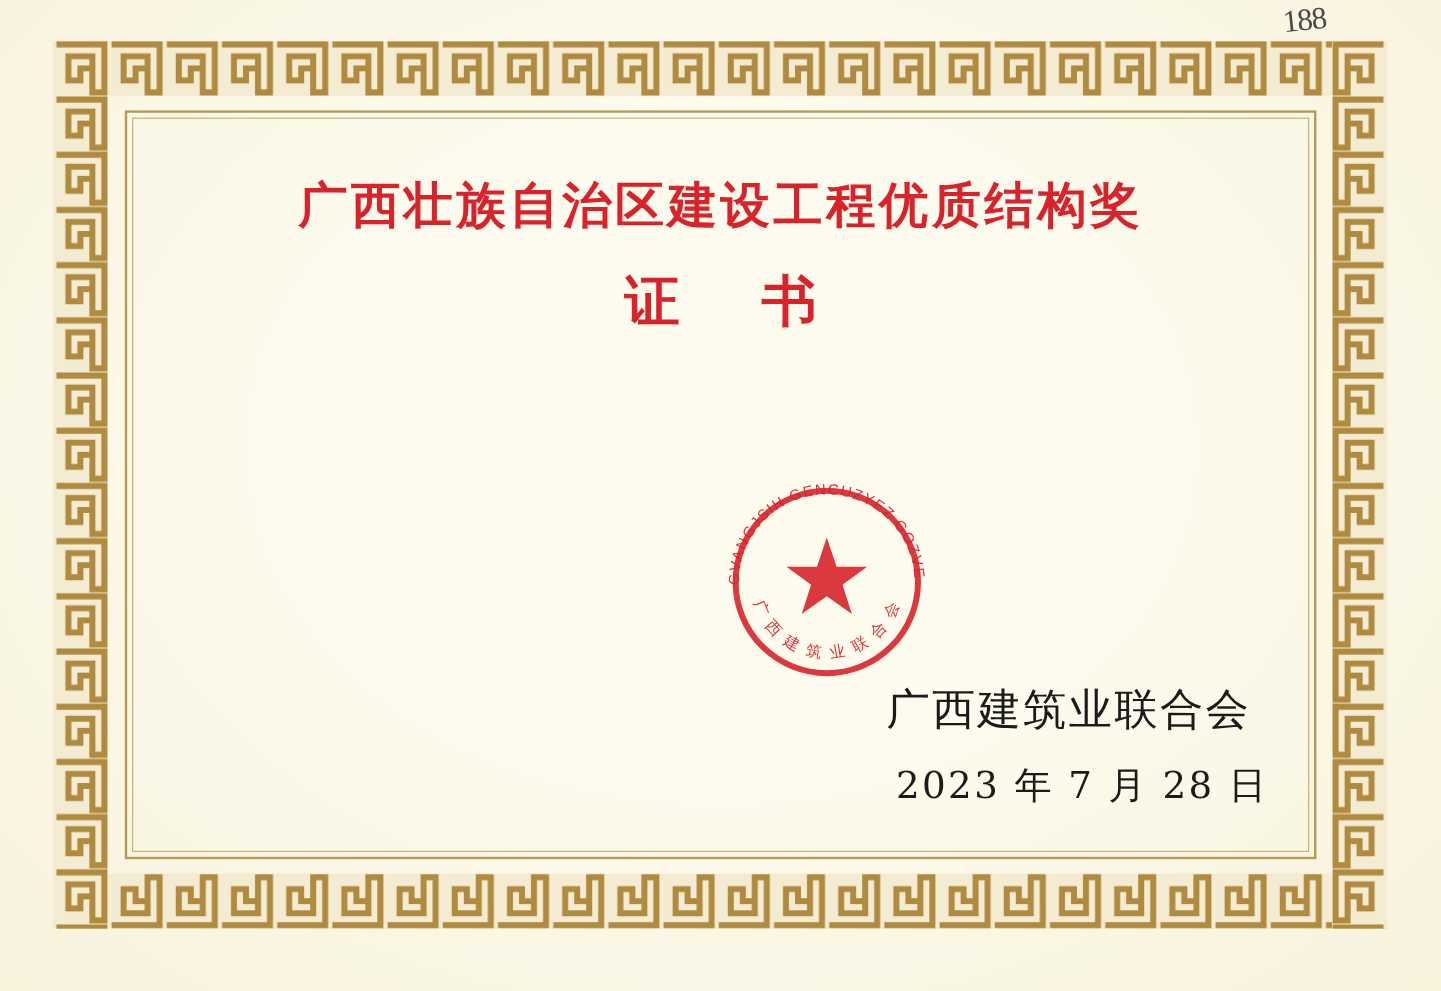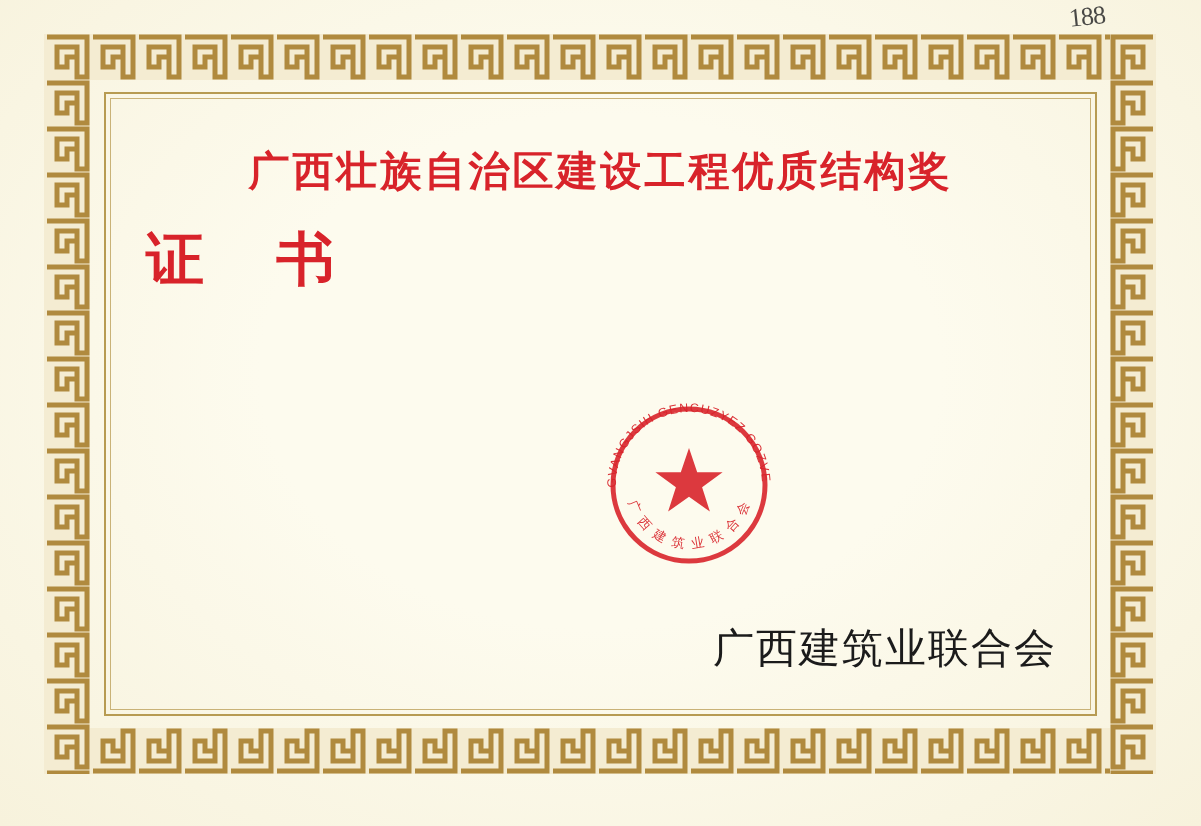--- a/index.html
+++ b/index.html
@@ -111,24 +111,25 @@
     text-align: center;
     color: #d8232a;
     font-family: "DejaVu Serif", "Liberation Serif", serif;
     font-weight: bold;
     font-size: 41px;
     letter-spacing: 3px;
     white-space: nowrap;
   }
   .title-sub {
     margin: 22px 0 0 0;
+    text-align: center;
     color: #d8232a;
     font-family: "DejaVu Serif", "Liberation Serif", serif;
     font-weight: bold;
-    font-size: 58px;
+    font-size: 46px;
     letter-spacing: 26px;
     text-indent: 26px;
   }
 
   .body-text {
     margin-top: 58px;
     color: #1b1b1b;
     font-size: 30px;
     line-height: 1.9;
     font-family: "DejaVu Serif", "Liberation Serif", serif;
@@ -150,21 +151,21 @@
 
   .signature-block {
     position: absolute;
     right: 24px;
     bottom: 24px;
     text-align: left;
     color: #1b1b1b;
     font-family: "DejaVu Serif", "Liberation Serif", serif;
   }
   .issuer {
-    font-size: 41px;
+    font-size: 36px;
     letter-spacing: 2px;
     white-space: nowrap;
     font-family: Liberation Mono, monospace;
   }
   .issue-date {
     margin-top: 18px;
     font-size: 31px;
     letter-spacing: 2px;
     white-space: nowrap;
     padding-left: 8px;
@@ -257,20 +258,21 @@
   <div class="inner-rule-2"></div>
 
   <div class="content">
 
     <div class="title-main">广西壮族自治区建设工程优质结构奖</div>
     <div class="title-sub">证  书</div>
 
 
     <div class="signature-block">
       <div class="issuer">广西建筑业联合会</div>
+      <div class="issue-date">2023 年 7 月 28 日</div>
     </div>
 
   </div>
 
   <div class="seal">
     <svg width="186" height="186" viewBox="0 0 186 186" xmlns="http://www.w3.org/2000/svg">
       <defs>
         <path id="arcTop" d="M 20 93 A 73 73 0 0 1 166 93" fill="none"></path>
         <path id="arcBottom" d="M 30 93 A 63 63 0 0 0 156 93" fill="none"></path>
       </defs>

